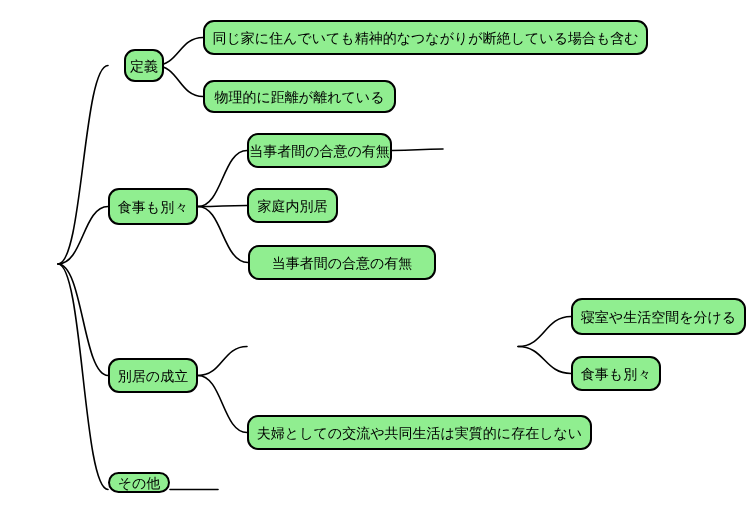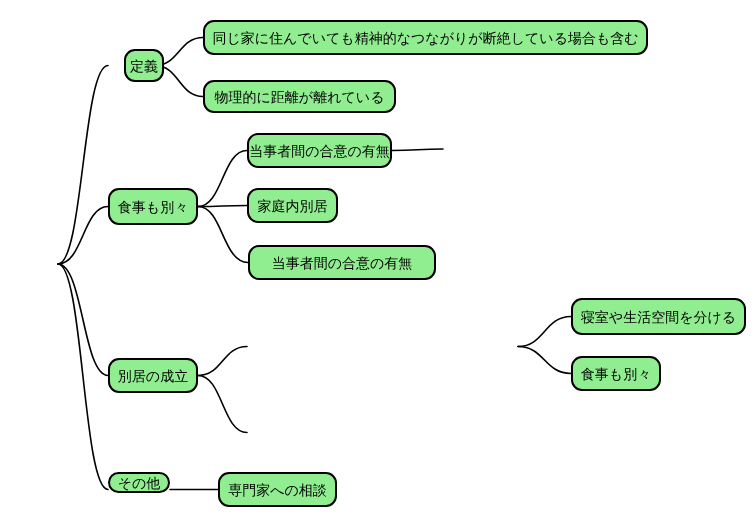--- a/index.html
+++ b/index.html
@@ -86,18 +86,18 @@
 
   <div class="node" style="left:248px;top:245px;width:188px;height:35px">当事者間の合意の有無</div>
 
   <div class="node" style="left:108px;top:358px;width:90px;height:35px">別居の成立</div>
 
 
   <div class="node" style="left:571px;top:298px;width:175px;height:37px">寝室や生活空間を分ける</div>
 
   <div class="node" style="left:571px;top:356px;width:90px;height:35px">食事も別々</div>
 
+  <div class="node" style="left:247px;top:415px;width:345px;height:35px">夫婦としての交流や共同生活は実質的に存在しない</div>
 
   <div class="node" style="left:108px;top:472px;width:62px;height:21px">その他</div>
 
-  <div class="node" style="left:218px;top:472px;width:119px;height:35px">専門家への相談</div>
 
 </div>
 
 </body></html>

